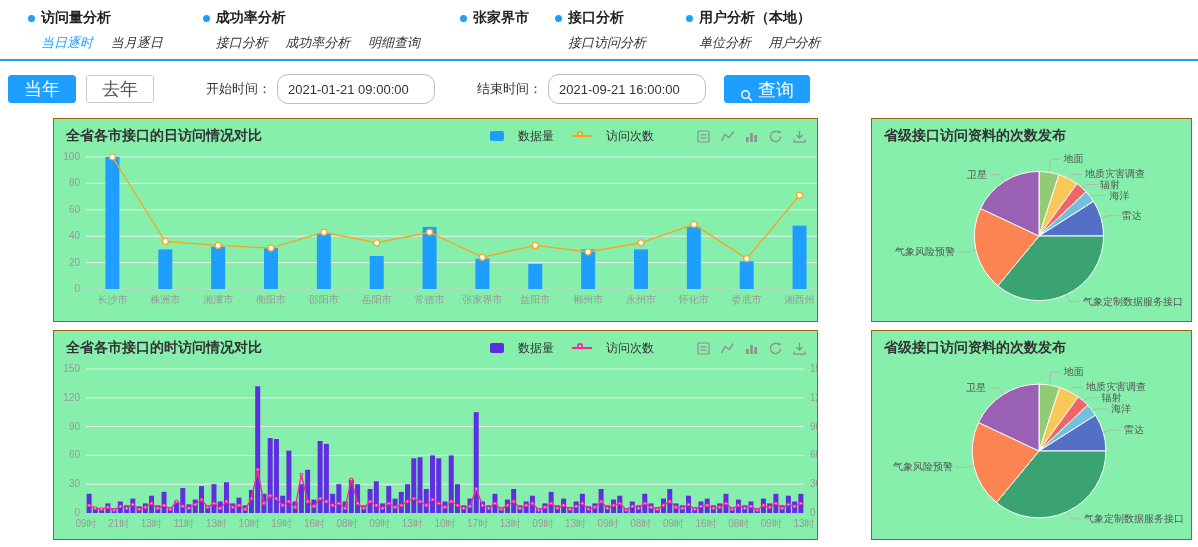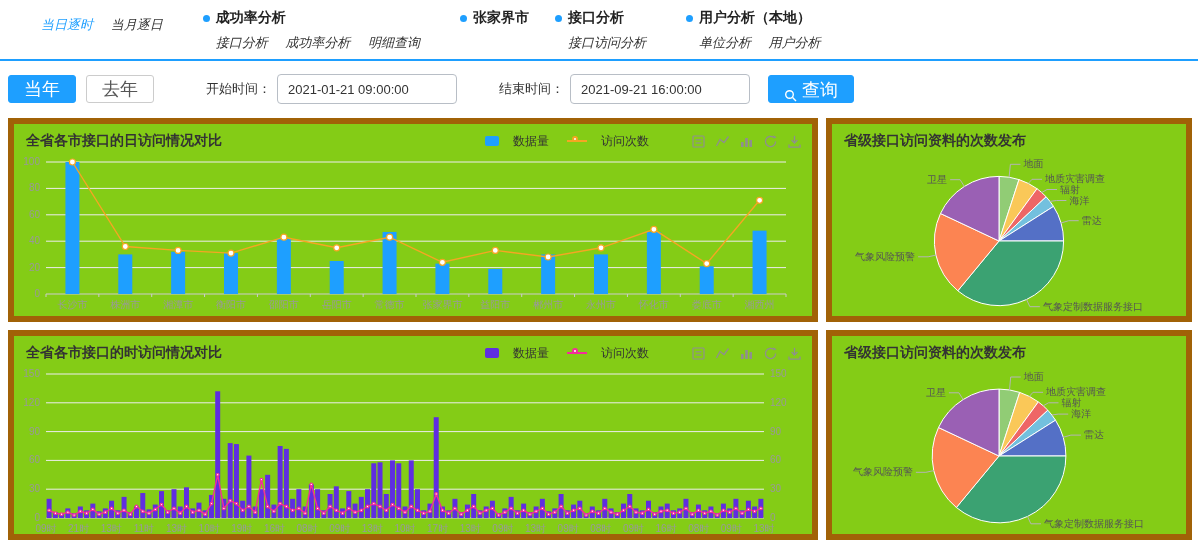--- a/index.html
+++ b/index.html
@@ -16,28 +16,28 @@
   .nav-item.active { color: #1e9fff; }
 
   .divider { height: 2px; width: 100%; }
 
   
   .filter-wrap { display: flex; align-items: center; padding: 13px 8px 10px 8px; }
   .btn { height: 28px; padding: 0 15px; font-size: 18px; border: 1px solid #ccc; background: #fff;
          color: #555; border-radius: 3px; cursor: pointer; margin-right: 10px; font-family: inherit; }
   .btn-primary { background: #1e9fff; border-color: #1e9fff; color: #fff; }
   .flabel { font-size: 13px; color: #333; margin: 0 6px 0 42px; white-space: nowrap; }
-  .tinput { width: 180px; height: 30px; border: 1px solid #b8bec6; border-radius: 4px;
+  .tinput { width: 158px; height: 30px; border: 1px solid #b8bec6; border-radius: 11px;
             padding: 0 10px; font-size: 13px; color: #333; font-family: inherit; }
   .btn-search { margin-left: 18px; display: inline-flex; align-items: flex-end; gap: 5px; font-family: Liberation Serif, serif; }
 
   
   .grid { display: grid; grid-template-columns: 810px 366px; grid-template-rows: 204px 210px;
           gap: 8px; padding: 4px 6px 8px 8px; }
-  .panel { border: 6px solid #a16207; background: #84cc16; overflow: hidden; }
+  .panel { border: 1px solid #a16207; background: #86efac; overflow: hidden; margin-left: 45px; }
   .panel-head { display: flex; align-items: center; padding: 8px 10px 2px 12px; }
   .ptitle { font-size: 14px; font-weight: bold; color: #333; white-space: nowrap; }
   .legend { display: flex; align-items: center; gap: 18px; margin-left: auto; margin-right: 42px;
             font-size: 12px; color: #333; cursor: pointer; }
   .litem { display: inline-flex; align-items: center; gap: 14px; }
   .lrect { width: 14px; height: 10px; border-radius: 2px; display: inline-block; }
   .legend-line { position: relative; width: 20px; height: 10px; display: inline-block; }
   .legend-line .ln { position: absolute; left: 0; right: 0; top: 4px; height: 2px; }
   .legend-line .cr { position: absolute; left: 5px; top: 0; width: 6px; height: 6px;
                      border-radius: 50%; border: 2px solid; background: #fff; }
@@ -46,20 +46,24 @@
   svg.chart { display: block; margin-top: 2px; }
 
   .axlbl { font-size: 10px; fill: #999; font-family: "Liberation Sans", sans-serif; }
   .pielbl { font-size: 10px; fill: #555; font-family: "Liberation Sans", sans-serif; }
 </style>
 </head>
 <body>
 
 <nav class="topnav">
   <div class="nav-sec">
+    <div class="nav-title">
+      <span class="dot" style="background-color: rgb(30, 159, 255);"></span>
+      <span>访问量分析</span>
+    </div>
     <div class="nav-items">
       <a class="nav-item active">当日逐时</a>
       <a class="nav-item">当月逐日</a>
     </div>
   </div>
   <div class="nav-sec">
     <div class="nav-title">
       <span class="dot" style="background-color: rgb(30, 159, 255);"></span>
       <span>成功率分析</span>
     </div>

